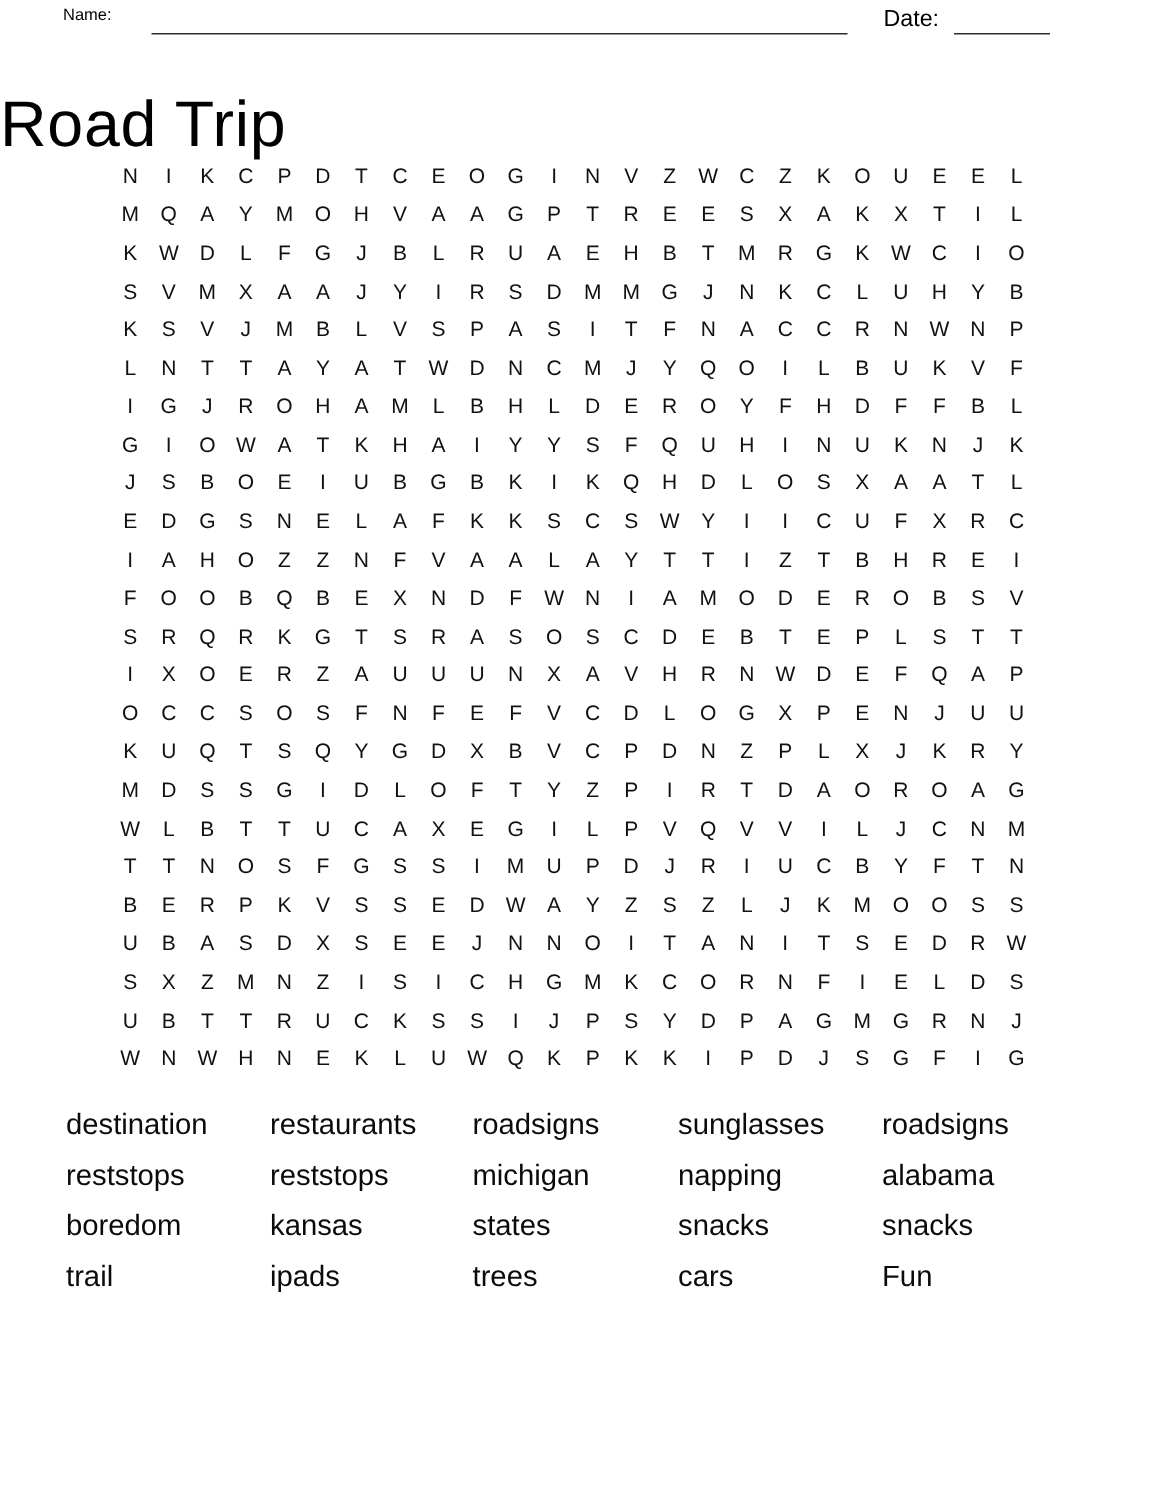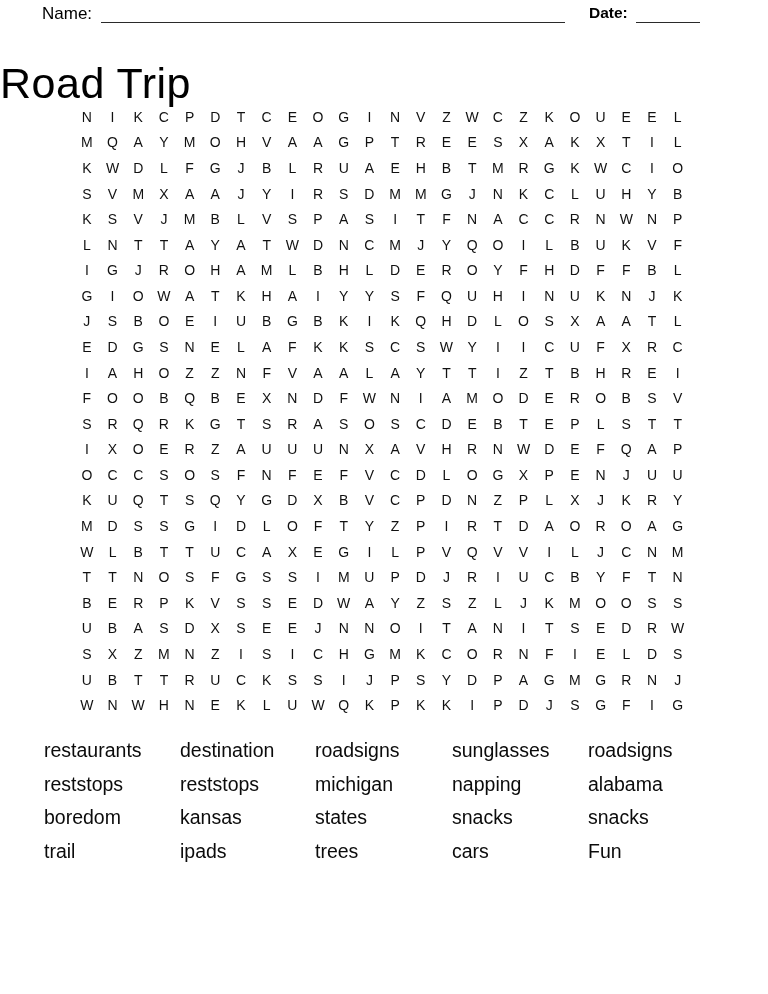--- a/index.html
+++ b/index.html
@@ -14,37 +14,37 @@
     font-family: "Liberation Sans", sans-serif;
     color: #000000;
     overflow: hidden;
   }
 
   
   .name-label {
     position: absolute;
     left: 42px;
     top: 4px;
-    font-size: 17px;
+    font-size: 11px;
     font-weight: 500;
   }
   .name-line {
     position: absolute;
     left: 101px;
     top: 1px;
     width: 464px;
     height: 21px;
     border-bottom: 1.6px solid #2a2a2a;
   }
   .date-label {
     position: absolute;
     left: 589px;
     top: 4px;
     font-size: 15.5px;
-    font-weight: 700;
+    font-weight: 400;
   }
   .date-line {
     position: absolute;
     left: 636px;
     top: 1px;
     width: 64px;
     height: 21px;
     border-bottom: 1.6px solid #2a2a2a;
   }
 
@@ -726,22 +726,22 @@
       <span class="grid-letter">J</span>
       <span class="grid-letter">S</span>
       <span class="grid-letter">G</span>
       <span class="grid-letter">F</span>
       <span class="grid-letter">I</span>
       <span class="grid-letter">G</span>
     </div>
   </div>
 
 <div class="word-list">
+    <div class="word">destination</div>
     <div class="word">restaurants</div>
-    <div class="word">destination</div>
     <div class="word">roadsigns</div>
     <div class="word">sunglasses</div>
     <div class="word">roadsigns</div>
     <div class="word">reststops</div>
     <div class="word">reststops</div>
     <div class="word">michigan</div>
     <div class="word">napping</div>
     <div class="word">alabama</div>
     <div class="word">boredom</div>
     <div class="word">kansas</div>

